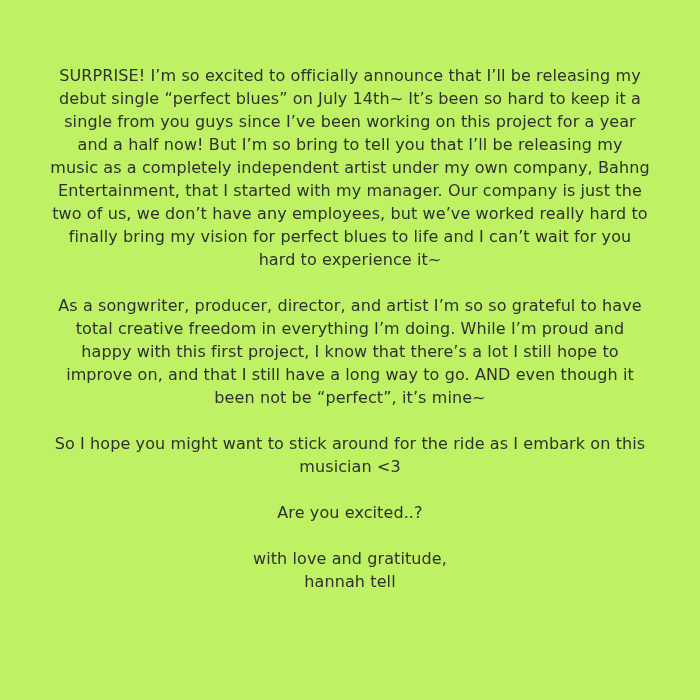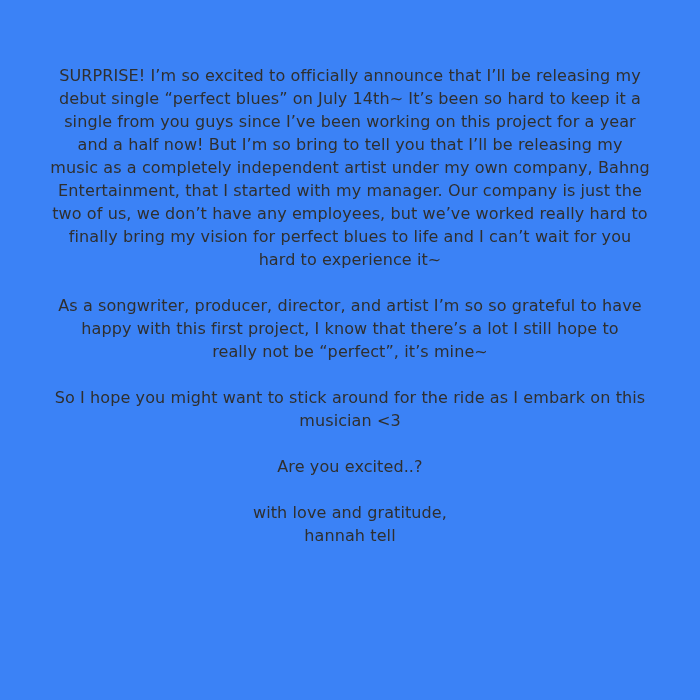--- a/index.html
+++ b/index.html
@@ -9,21 +9,21 @@
   body {
     width: 700px;
     height: 700px;
     background: #ffffff;
     font-family: "DejaVu Sans", "Liberation Sans", sans-serif;
     overflow: hidden;
   }
   .page {
     width: 700px;
     height: 700px;
-    background: #3b82f6;
+    background: #bef264;
     box-sizing: border-box;
     display: flex;
     justify-content: center;
   }
   .letter {
     width: 640px;
     padding-top: 64px;
     text-align: center;
     color: #2f2f2f;
     font-size: 16px;
@@ -54,22 +54,24 @@
       <span class="line">and a half now! But I’m so bring to tell you that I’ll be releasing my</span>
       <span class="line">music as a completely independent artist under my own company, Bahng</span>
       <span class="line">Entertainment, that I started with my manager. Our company is just the</span>
       <span class="line">two of us, we don’t have any employees, but we’ve worked really hard to</span>
       <span class="line">finally bring my vision for perfect blues to life and I can’t wait for you</span>
       <span class="line">hard to experience it~</span>
     </p>
 
     <p>
       <span class="line">As a songwriter, producer, director, and artist I’m so so grateful to have</span>
+      <span class="line">total creative freedom in everything I’m doing. While I’m proud and</span>
       <span class="line">happy with this first project, I know that there’s a lot I still hope to</span>
-      <span class="line">really not be “perfect”, it’s mine~</span>
+      <span class="line">improve on, and that I still have a long way to go. AND even though it</span>
+      <span class="line">been not be “perfect”, it’s mine~</span>
     </p>
 
     <p>
       <span class="line">So I hope you might want to stick around for the ride as I embark on this</span>
       <span class="line">musician &lt;3</span>
     </p>
 
     <p class="question">
       <span class="line">Are you excited..?</span>
     </p>

